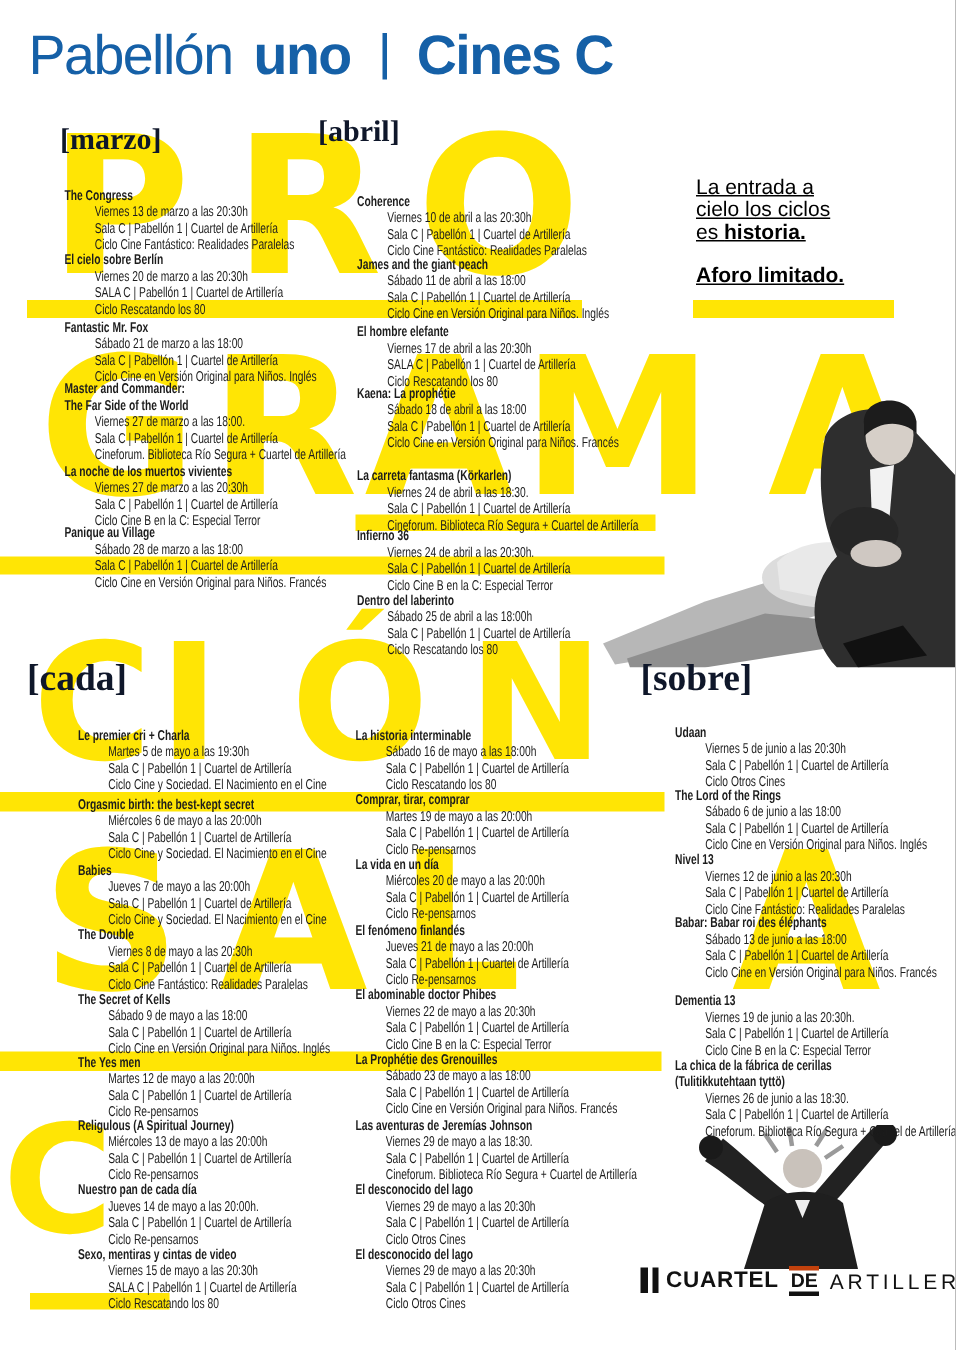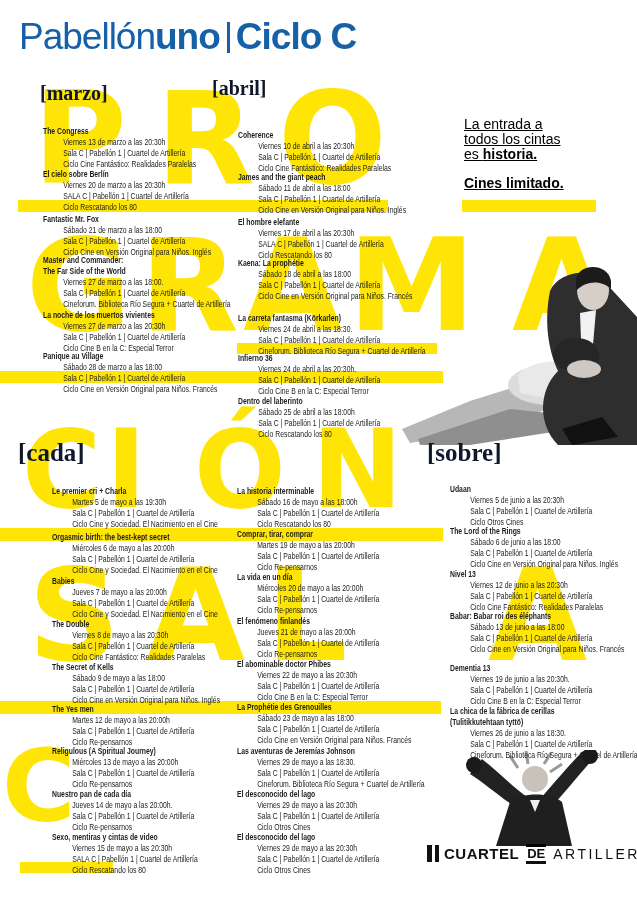--- a/index.html
+++ b/index.html
@@ -1,20 +1,20 @@
 <!DOCTYPE html>
 <html><head>
 <meta charset="utf-8">
 <style>
   html,body{margin:0;padding:0;background:#888;}
   .poster{position:relative;width:637px;height:900px;background:#ffffff;overflow:hidden;
           font-family:"Liberation Sans",sans-serif;color:#1c1c1c;margin:0 auto;}
   
   .brand{position:absolute;left:19px;top:16px;display:flex;align-items:center;z-index:4;
-         font-size:37px;letter-spacing:-1px;color:#1560A7;white-space:nowrap;}
+         font-size:37px;letter-spacing:-1px;color:#1560A7;white-space:nowrap;gap:14px;}
   .brand .b-light{font-weight:400;}
   .brand .b-bold{font-weight:700;text-align:center;}
   .brand .b-sep{display:inline-block;width:3px;height:31px;background:#1560A7;margin:0 6px 0 7px;}
   
   .gl{position:absolute;z-index:1;color:#FFE505;font-weight:bold;line-height:1;
       font-family:"DejaVu Sans",sans-serif;}
   .r12,.r4{font-size:128px;}
   .r3{font-size:108px;}
   .r5{font-size:100px;}
   .g1{left:33px;top:75px;}  .g2{left:156px;top:75px;}  .g3{left:278px;top:75px;}
@@ -76,34 +76,34 @@
   .info .aforo{font-weight:bold;margin-top:14px;}
   
   .photo{position:absolute;z-index:2;}
   .photo1{left:400px;top:233px;}
   .photo2{left:452px;top:750px;}
   
   .flogo{position:absolute;left:427px;top:844px;z-index:3;display:flex;align-items:center;
          gap:3px;color:#111;white-space:nowrap;}
   .flogo .bar{width:4.5px;height:17px;background:#111;}
   .flogo .w1{font-size:15px;font-weight:bold;letter-spacing:.5px;margin:0 2px;}
-  .flogo .w2{font-size:13px;font-weight:bold;border-top:3px solid #000000;border-bottom:3px solid #111;
+  .flogo .w2{font-size:13px;font-weight:bold;border-top:3px solid #c2410c;border-bottom:3px solid #111;
              line-height:1.05;padding:0 1px;margin:0 2px;}
   .flogo .w3{font-size:14px;letter-spacing:2.5px;margin:0 2px;}
 </style>
 </head>
 <body>
 
 <div class="poster">
 
   <div class="brand">
     <span class="b-light">Pabellón</span>
       <span class="b-bold">uno</span>
     <span class="b-sep"></span>
-    <span class="b-bold">Ciclo C</span>
+    <span class="b-bold">Cines C</span>
   </div>
 
   <div>
     <span class="gl r12 g1">P</span>
     <span class="gl r12 g2">R</span>
     <span class="gl r12 g3">O</span>
     <span class="gl r12 g4">G</span>
     <span class="gl r12 g5">R</span>
     <span class="gl r12 g6">A</span>
     <span class="gl r12 g7">M</span>
@@ -152,23 +152,23 @@
     <path d="M78,50 L88,50 L83,62 Z" fill="#eeeeee"></path>
   </svg>
 
   <div class="mh mh-marzo">[marzo]</div>
   <div class="mh mh-abril">[abril]</div>
   <div class="mh mh-mayo">[cada]</div>
   <div class="mh mh-junio">[sobre]</div>
 
   <div class="info">
     <div>La entrada a</div>
-    <div>todos los cintas</div>
+    <div>cielo los ciclos</div>
     <div><span>es </span><span class="bold">historia.</span></div>
-    <div class="aforo">Cines limitado.</div>
+    <div class="aforo">Aforo limitado.</div>
   </div>
 
   <div class="col c-mar">
       <div class="f">
       <div class="ft">The Congress</div>
 
       <div class="fl">Viernes 13 de marzo a las 20:30h</div>
       <div class="fl">Sala C | Pabellón 1 | Cuartel de Artillería</div>
       <div class="fl">Ciclo Cine Fantástico: Realidades Paralelas</div>
     </div>

